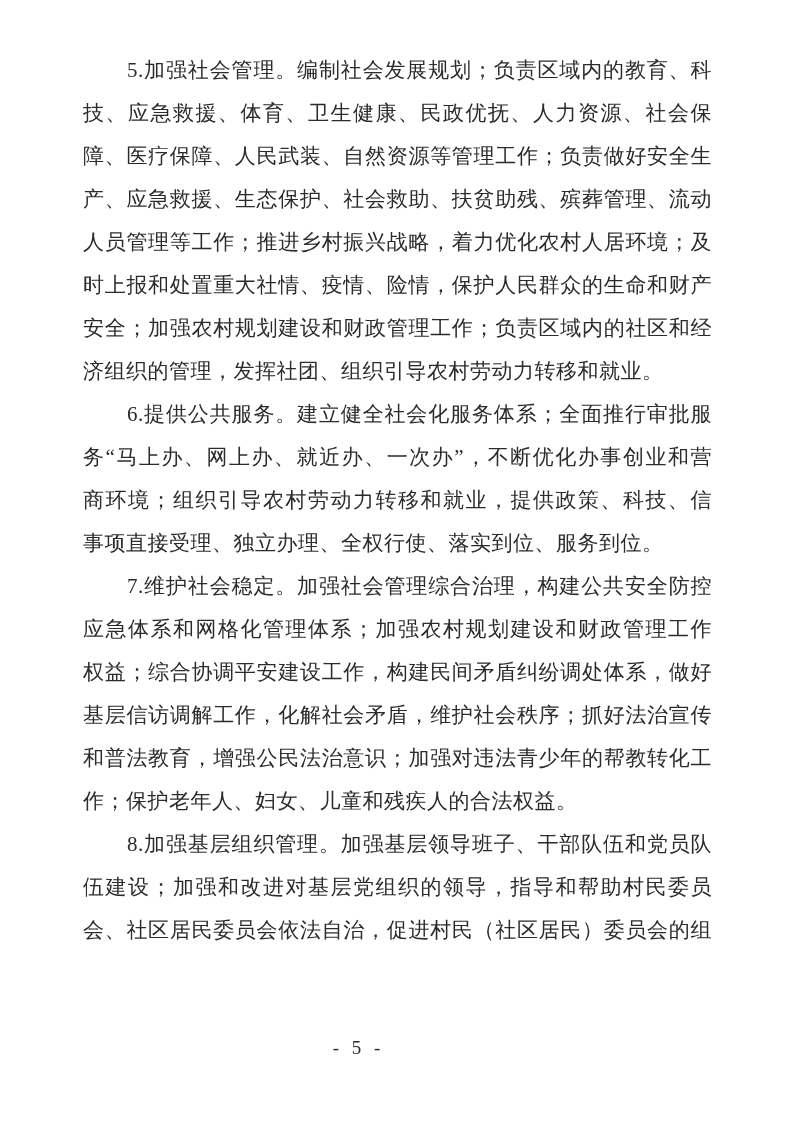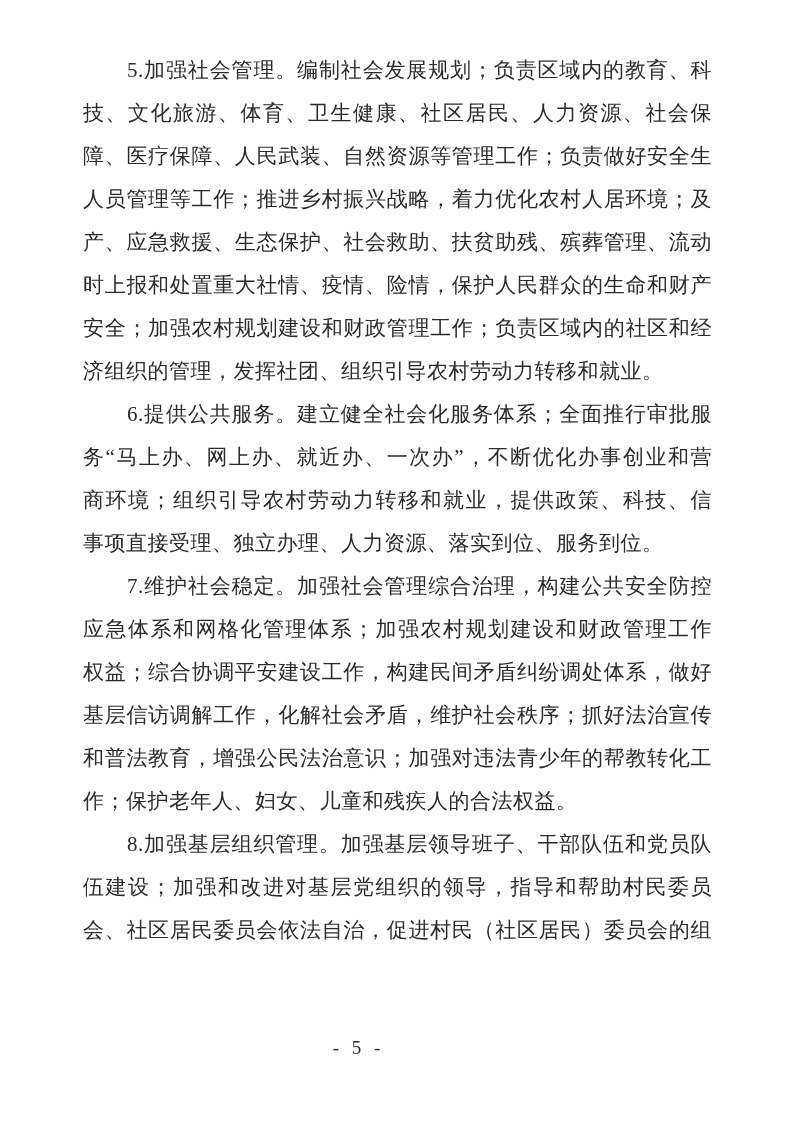--- a/index.html
+++ b/index.html
@@ -52,34 +52,34 @@
 </style>
 </head>
 <body>
 
 <div class="page">
 
   <div class="text-block">
 
     <section>
       <div class="line indent">5.加强社会管理。编制社会发展规划；负责区域内的教育、科</div>
-      <div class="line">技、文化旅游、体育、卫生健康、社区居民、人力资源、社会保</div>
+      <div class="line">技、应急救援、体育、卫生健康、民政优抚、人力资源、社会保</div>
       <div class="line">障、医疗保障、人民武装、自然资源等管理工作；负责做好安全生</div>
+      <div class="line">产、应急救援、生态保护、社会救助、扶贫助残、殡葬管理、流动</div>
       <div class="line">人员管理等工作；推进乡村振兴战略，着力优化农村人居环境；及</div>
-      <div class="line">产、应急救援、生态保护、社会救助、扶贫助残、殡葬管理、流动</div>
       <div class="line">时上报和处置重大社情、疫情、险情，保护人民群众的生命和财产</div>
       <div class="line">安全；加强农村规划建设和财政管理工作；负责区域内的社区和经</div>
       <div class="line para-end">济组织的管理，发挥社团、组织引导农村劳动力转移和就业。</div>
     </section>
 
     <section>
       <div class="line indent">6.提供公共服务。建立健全社会化服务体系；全面推行审批服</div>
       <div class="line">务“马上办、网上办、就近办、一次办”，不断优化办事创业和营</div>
       <div class="line">商环境；组织引导农村劳动力转移和就业，提供政策、科技、信</div>
-      <div class="line para-end">事项直接受理、独立办理、人力资源、落实到位、服务到位。</div>
+      <div class="line para-end">事项直接受理、独立办理、全权行使、落实到位、服务到位。</div>
     </section>
 
     <section>
       <div class="line indent">7.维护社会稳定。加强社会管理综合治理，构建公共安全防控</div>
       <div class="line">应急体系和网格化管理体系；加强农村规划建设和财政管理工作</div>
       <div class="line">权益；综合协调平安建设工作，构建民间矛盾纠纷调处体系，做好</div>
       <div class="line">基层信访调解工作，化解社会矛盾，维护社会秩序；抓好法治宣传</div>
       <div class="line">和普法教育，增强公民法治意识；加强对违法青少年的帮教转化工</div>
       <div class="line para-end">作；保护老年人、妇女、儿童和残疾人的合法权益。</div>
     </section>

